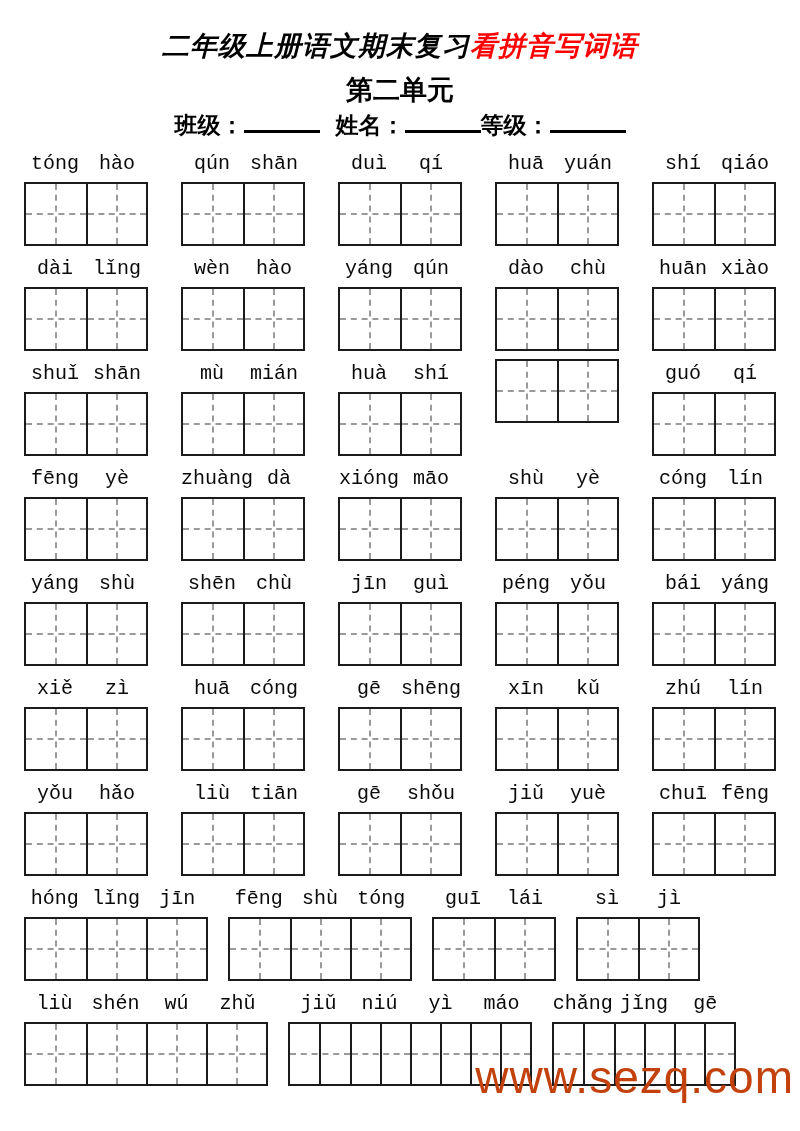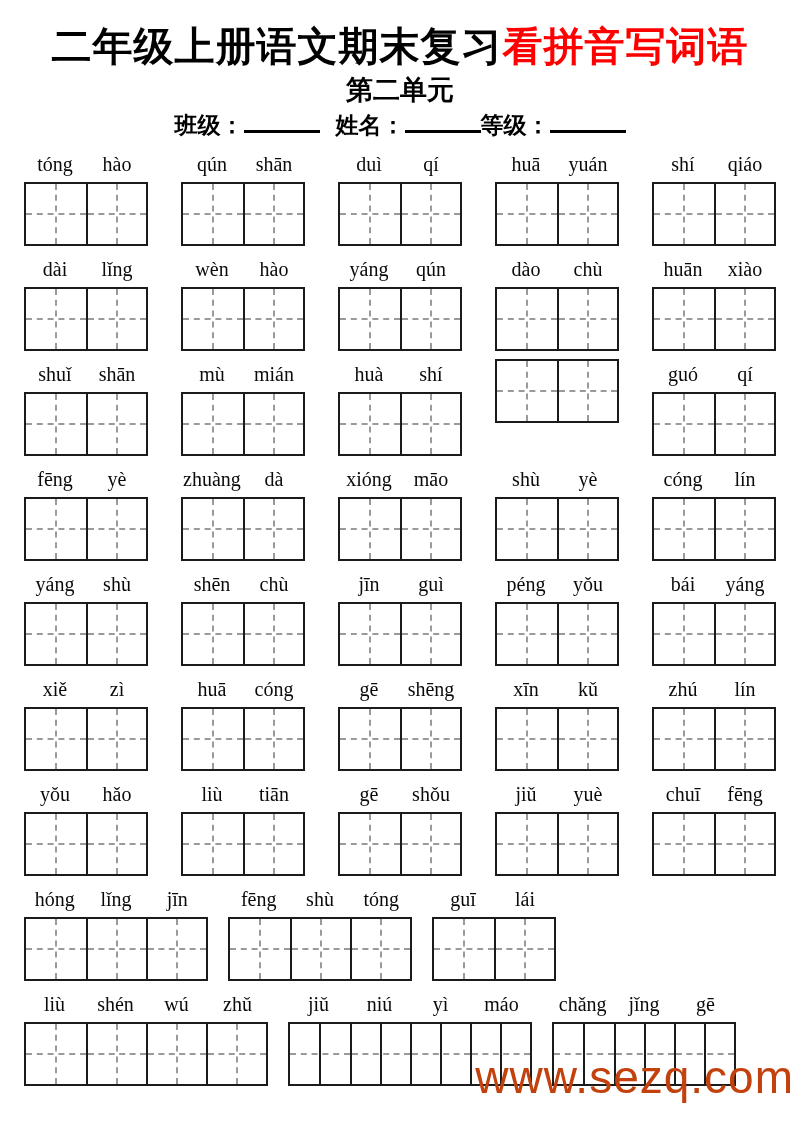--- a/index.html
+++ b/index.html
@@ -7,25 +7,26 @@
     position:relative;
     width:800px;height:1131px;
     background:#ffffff;
     overflow:hidden;
     font-family:"DejaVu Sans", sans-serif;
     color:#000;
   }
   .title{
     margin-top:22px;
     text-align:center;
-    font-size:40px;
+    font-size:27px;
     font-weight:bold;
     line-height:48px;
     letter-spacing:1px;
     white-space:nowrap;
+    font-style:italic;
   }
   .title .red{color:#ff0000;}
   .subtitle{
     text-align:center;
     font-size:27px;
     font-weight:bold;
     line-height:32px;
     margin-top:4px;
   }
   .fields{
@@ -50,21 +51,21 @@
   }
   .word-row{
     display:flex;
     margin-bottom:8px;
   }
   .word-row.spread{justify-content:space-between;}
   .word-row.packed{justify-content:flex-start;column-gap:20px;}
   .word-group{display:block;}
   .pinyin{
     display:flex;
-    font-family:Liberation Serif, serif;
+    font-family:Liberation Mono, monospace;
     font-size:20px;
     line-height:30px;
     height:30px;
     margin-bottom:3px;
     color:#0a0a0a;
   }
   .pinyin .syl{
     flex:1;
     text-align:center;
     white-space:nowrap;
@@ -517,20 +518,30 @@
         <div class="word-group">
           <div class="pinyin">
             <span class="syl">guī</span>
             <span class="syl">lái</span>
           </div>
           <div class="grid tian">
             <div class="cell"></div>
             <div class="cell"></div>
           </div>
         </div>
+        <div class="word-group">
+          <div class="pinyin">
+            <span class="syl">sì</span>
+            <span class="syl">jì</span>
+          </div>
+          <div class="grid tian">
+            <div class="cell"></div>
+            <div class="cell"></div>
+          </div>
+        </div>
       </div>
       <div class="word-row packed">
         <div class="word-group">
           <div class="pinyin">
             <span class="syl">liù</span>
             <span class="syl">shén</span>
             <span class="syl">wú</span>
             <span class="syl">zhǔ</span>
           </div>
           <div class="grid tian">

